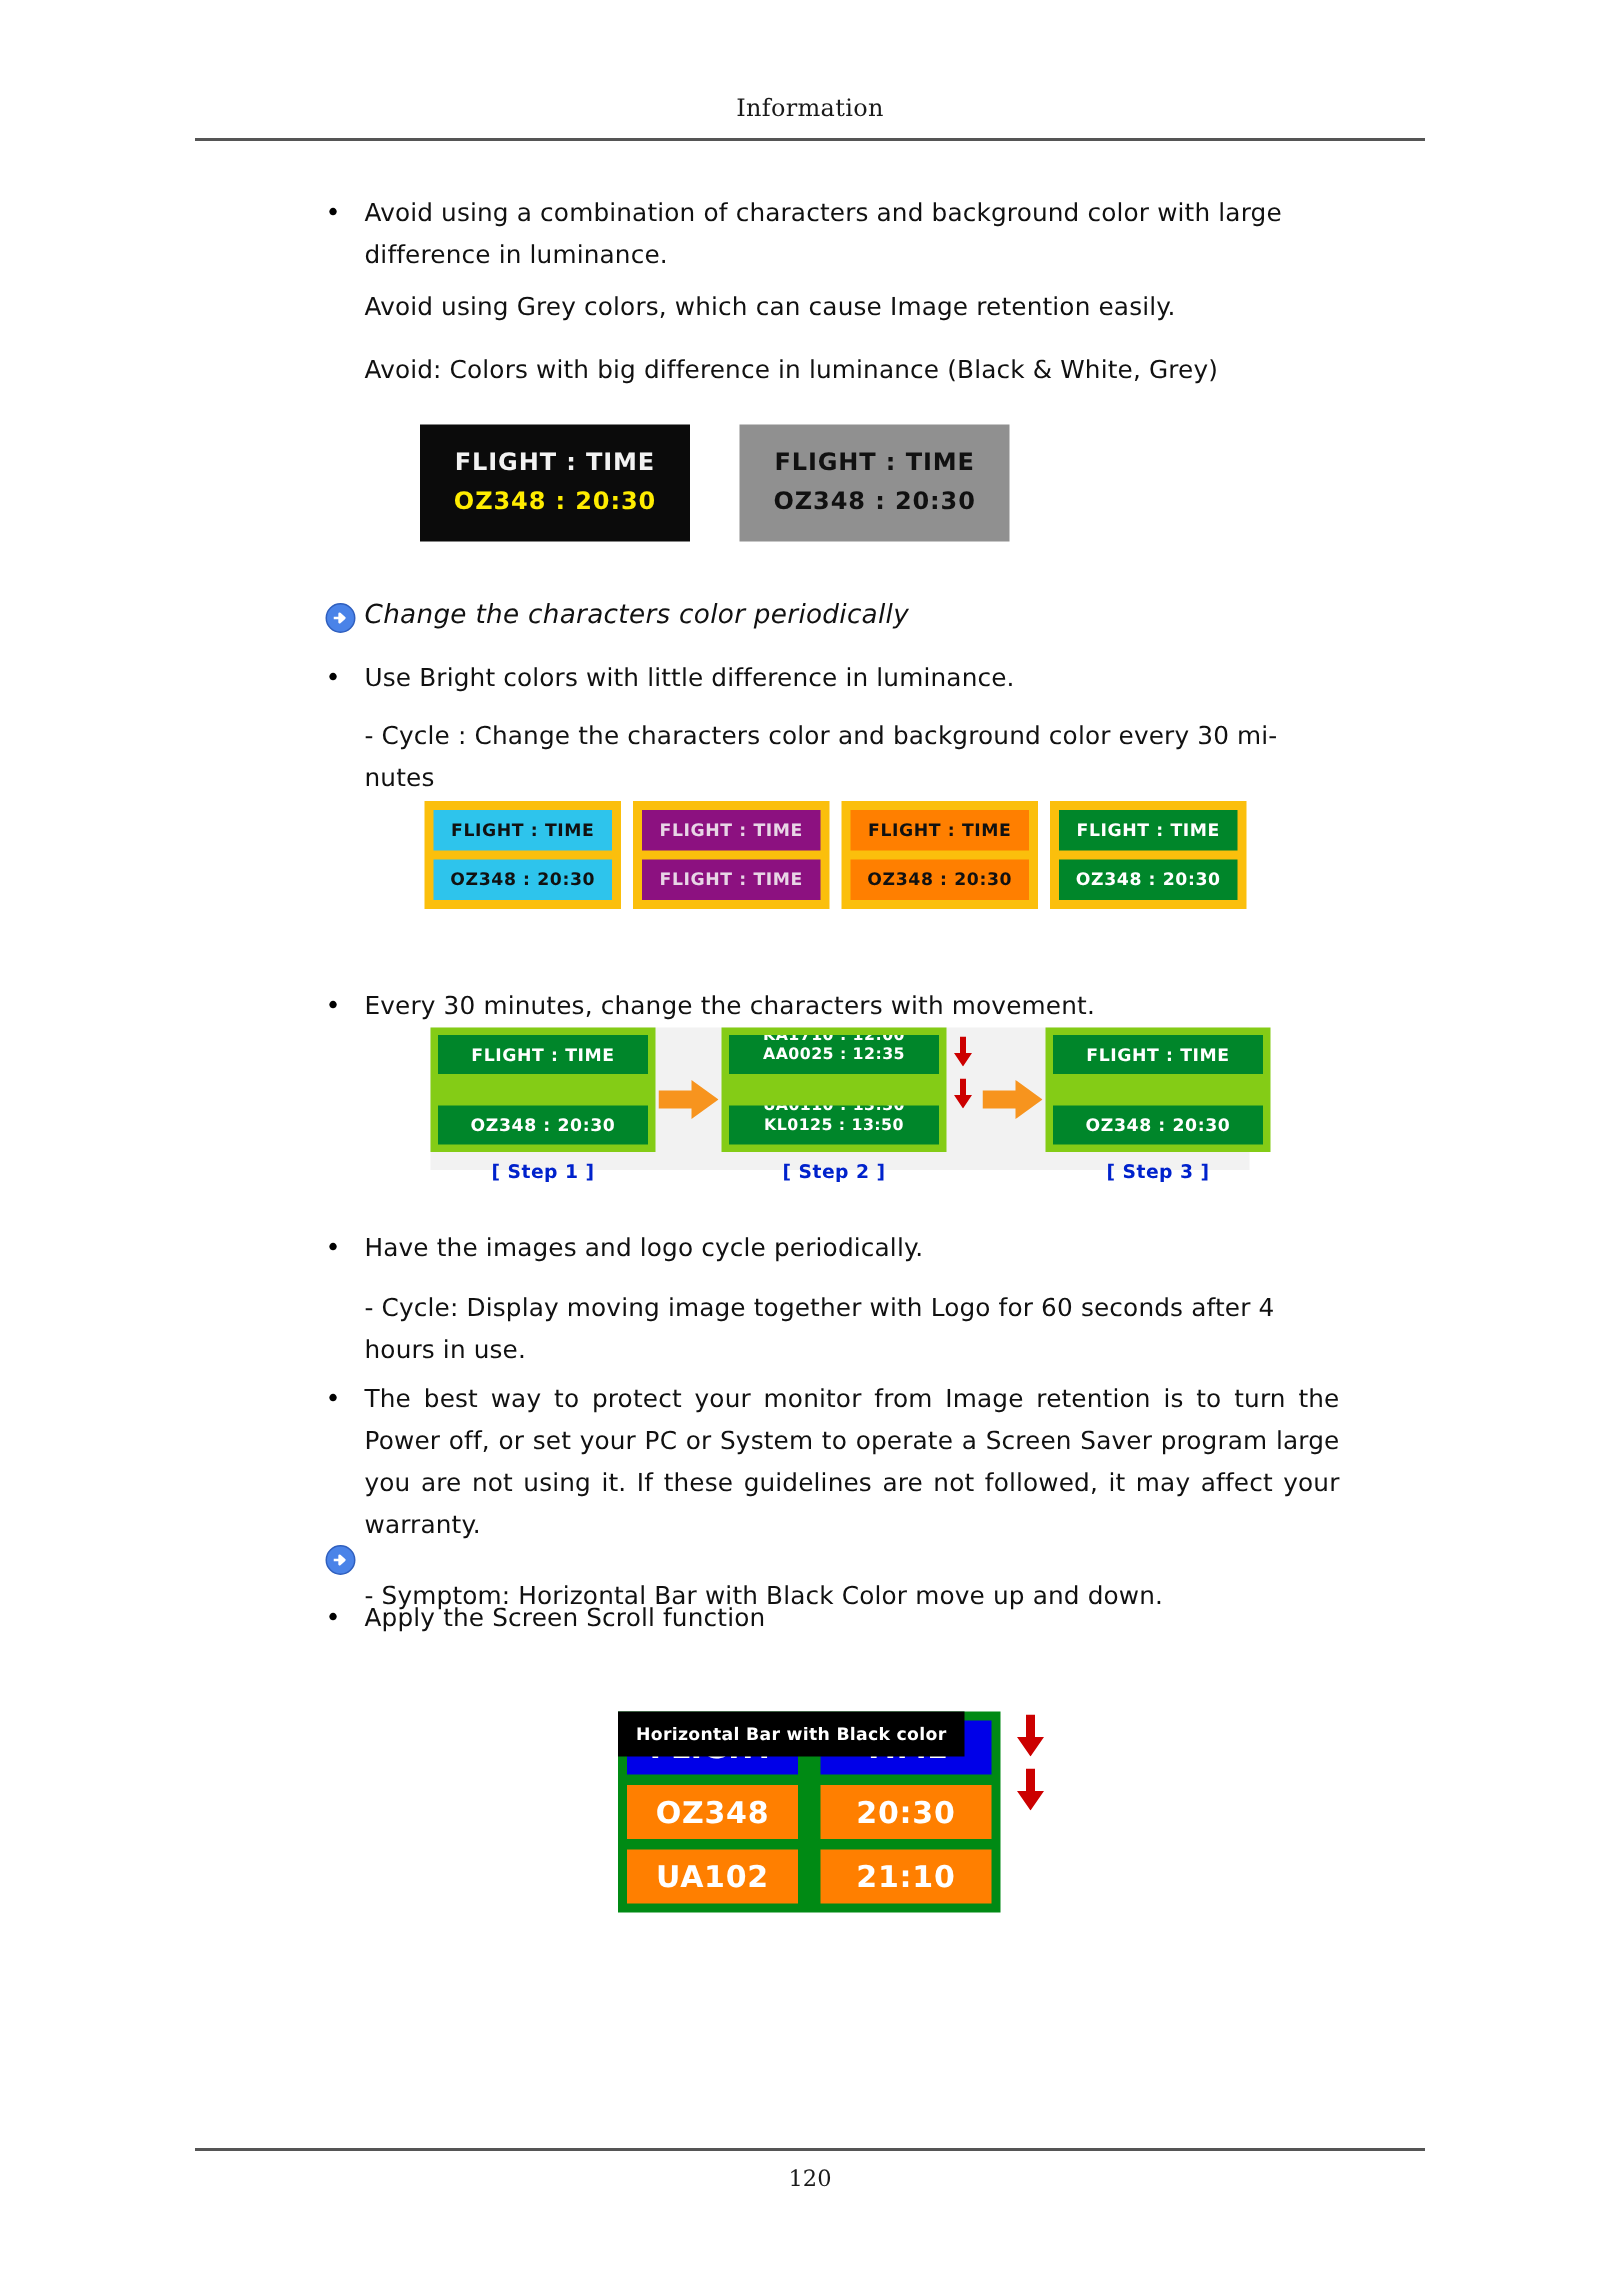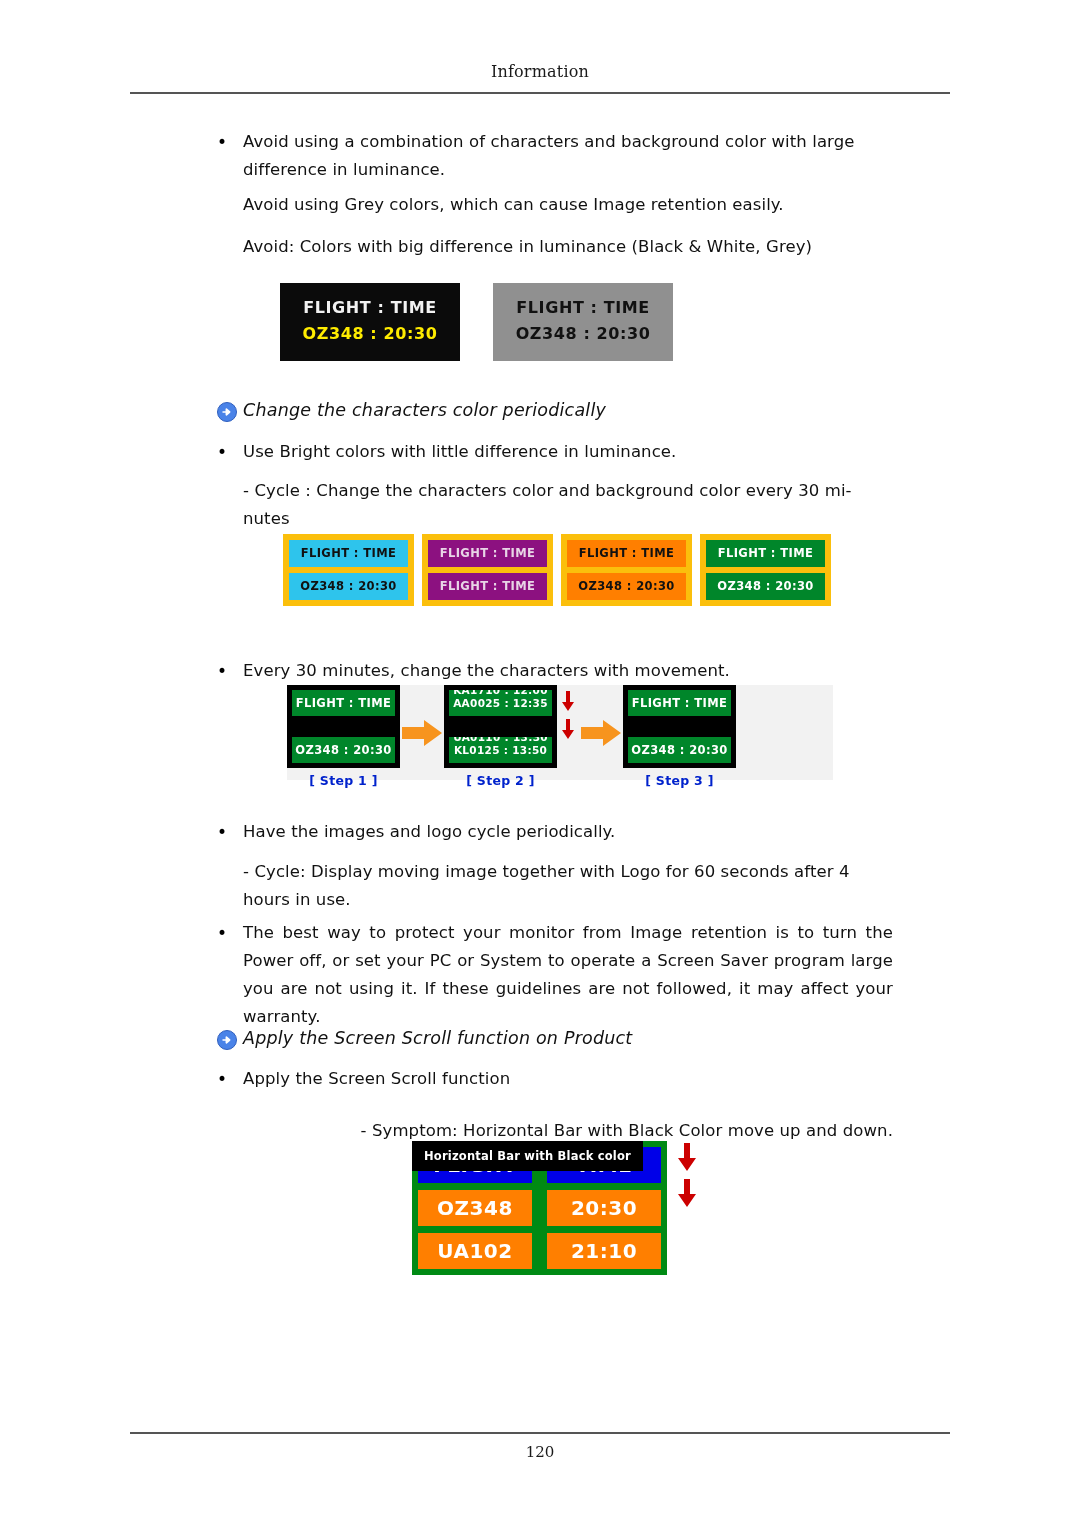--- a/index.html
+++ b/index.html
@@ -139,23 +139,23 @@
 
   
   .fig3 {
     position: absolute; left: 287px; top: 685px;
     width: 546px; height: 95px;
     background: #f2f2f2;
     display: flex; align-items: flex-start;
   }
   .step-col { position: relative; }
   .step-box {
-    background: #000000;
+    background: #84cc16;
     padding: 5px;
-    width: 113px;
+    width: 150px;
   }
   .step-box .row {
     background: #00862a;
     color: #fff;
     height: 26px;
     line-height: 26px;
     text-align: center;
     font-size: 11.5px;
     font-weight: bold;
     letter-spacing: .4px;
@@ -387,29 +387,28 @@
     </div>
 
     <div class="blk section-head" style="left:216px; top:1026px; width:700px;">
       <span class="arrow-ico">
         <svg width="22" height="22" viewBox="0 0 22 22">
           <circle cx="11" cy="11" r="9.5" fill="#4a83e8"></circle>
           <circle cx="11" cy="11" r="9.5" fill="none" stroke="#2f5fbe" stroke-width="1"></circle>
           <path d="M6.5 11 H12.5 M10.4 8.2 L13.6 11 L10.4 13.8 Z" fill="#ffffff" stroke="#ffffff" stroke-width="1.7" stroke-linejoin="round"></path>
         </svg>
       </span>
-      <span class="section-title">Apply the Screen Scroll function on Product</span>
     </div>
 
     <div class="blk bullet-row" style="left:213px; top:1065px; width:680px;">
       <span class="bullet-dot">•</span>
       <span class="bullet-text">Apply the Screen Scroll function</span>
     </div>
 
-    <div class="blk dash-text" style="left:243px; top:1117px; width:650px;text-align:right;">-  Symptom: Horizontal Bar with Black Color move up and down.</div>
+    <div class="blk dash-text" style="left:243px; top:1050px; width:650px;">-  Symptom: Horizontal Bar with Black Color move up and down.</div>
 
     <div class="fig4">
       <div class="fig4-grid">
         <div class="fig4-row fig4-head">
           <div class="fig4-cell">FLIGHT</div>
           <div class="fig4-cell">TIME</div>
         </div>
         <div class="fig4-row fig4-data">
           <div class="fig4-cell">OZ348</div>
           <div class="fig4-cell">20:30</div>

